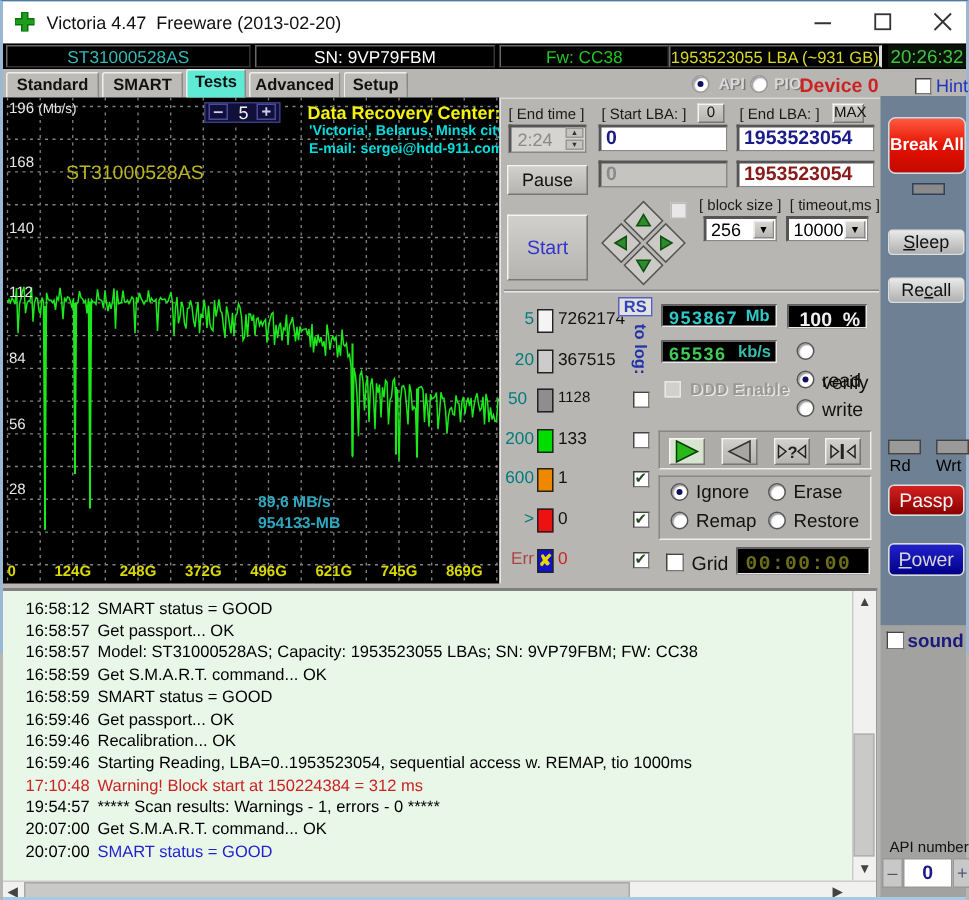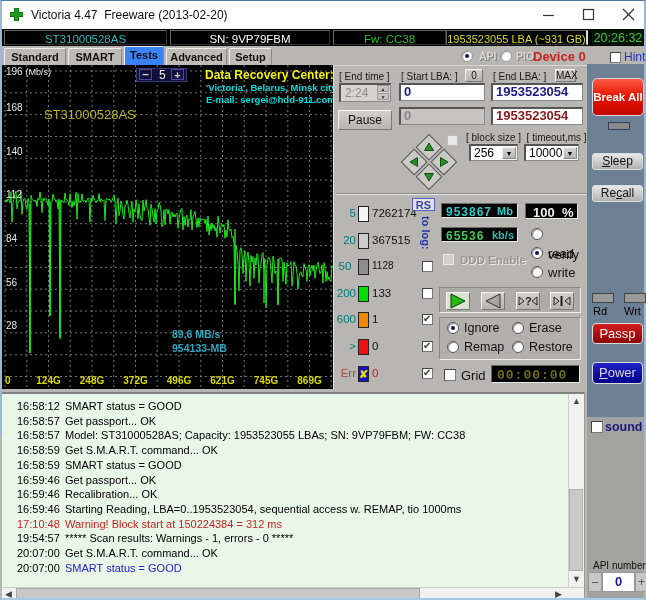--- a/index.html
+++ b/index.html
@@ -5,21 +5,21 @@
 body{width:646px;height:600px;font-family:"Liberation Sans",sans-serif;overflow:hidden;background:#b8b6b2;}
 .abs{position:absolute;}
 #win{position:relative;width:646px;height:436px;border:1px solid #4a7aa8;border-left:2px solid #9ab8d4;border-right:2px solid #9ab8d4;border-bottom:0;}
 #title{left:0;top:0;width:642px;height:28px;background:#fff;}
 #title .txt{left:29px;top:7px;font-size:12px;color:#111;}
 .cap{top:6px;width:17px;height:16px;color:#333;}
 #status{left:0;top:28px;width:642px;height:17px;background:#000;}
 .sp{position:absolute;top:1px;height:15px;border:1px solid #6a6a6a;border-right-color:#333;border-bottom-color:#333;background:#000;color:#fff;font-size:11.5px;text-align:center;line-height:16px;white-space:nowrap;}
 #tabs{left:0;top:45px;width:642px;height:19px;background:#b8b6b2;}
 .tab{position:absolute;top:2px;height:17px;background:#bdbbb7;border:1px solid #888;border-bottom:none;border-top-color:#eee;border-left-color:#eee;border-radius:2px 2px 0 0;font-size:11px;font-weight:bold;color:#111;text-align:center;line-height:16px;}
-.tabactive{top:0px;height:19px;background:#3b82f6;z-index:2;}
+.tabactive{top:0px;height:19px;background:#5eead4;z-index:2;}
 #main{left:0;top:64px;width:642px;height:327px;background:#b8b6b2;}
 #graph{left:0;top:0;width:331px;height:324px;background:#000;}
 #ctrl{left:331px;top:0;width:254px;height:324px;background:#b8b6b2;border-top:1px solid #d8d8d8;border-left:1px solid #e4e4e4;}
 #side{left:585px;top:-1px;width:57px;height:353px;background:#6d8094;}
 #soundp{left:585px;top:352px;width:57px;height:182px;background:#a2a2a0;}
 .lbl{position:absolute;font-size:10px;color:#1a1a1a;white-space:nowrap;}
 .fld{position:absolute;background:#fff;border:1px solid #888;border-top:2px solid #555;border-left:2px solid #555;font-weight:bold;font-size:13px;color:#1b1b8a;padding-left:3px;line-height:14px;}
 .btn{position:absolute;background:linear-gradient(#d2d0cc,#b6b4b0);border:1px solid #777;border-top-color:#f4f4f4;border-left-color:#f4f4f4;color:#111;text-align:center;}
 .panel-black{position:absolute;background:#000;border:1px solid #666;border-right-color:#e8e8e8;border-bottom-color:#e8e8e8;font-weight:bold;}
 .radio{position:absolute;width:12px;height:12px;border-radius:50%;background:#fff;border:1px solid #555;box-shadow:inset 1px 1px 1px #999;}
@@ -120,20 +120,21 @@
   </div>
   <div class="lbl" style="left:67px;top:5px;">[ Start LBA: ]</div>
   <div class="btn" style="left:131px;top:3px;width:18px;height:13px;font-size:10px;line-height:11px;">0</div>
   <div class="lbl" style="left:159px;top:5px;">[ End LBA: ]</div>
   <div class="btn" style="left:221px;top:3px;width:21px;height:13px;font-size:10px;line-height:11px;">MAX</div>
   <div class="fld" style="left:65px;top:17px;width:86px;height:18px;">0</div>
   <div class="fld" style="left:157px;top:17px;width:92px;height:18px;">1953523054</div>
   <div class="fld" style="left:65px;top:41px;width:86px;height:18px;background:#c6c4c0;color:#8a8a8a;">0</div>
   <div class="fld" style="left:157px;top:41px;width:92px;height:18px;color:#8a1a1a;">1953523054</div>
   <div class="btn" style="left:4px;top:44px;width:54px;height:20px;font-size:12px;line-height:18px;">Pause</div>
+  <div class="btn" style="left:4px;top:77px;width:54px;height:44px;font-size:13px;line-height:42px;color:#3333cc;">Start</div>
   <svg class="abs" style="left:65px;top:66px;" width="60" height="60">
     <g transform="rotate(45 30 30)">
       <rect x="10.5" y="10.5" width="18" height="18" fill="#cccac6" stroke="#555"></rect>
       <rect x="31.5" y="10.5" width="18" height="18" fill="#cccac6" stroke="#555"></rect>
       <rect x="10.5" y="31.5" width="18" height="18" fill="#cccac6" stroke="#555"></rect>
       <rect x="31.5" y="31.5" width="18" height="18" fill="#cccac6" stroke="#555"></rect>
     </g>
     <path d="M30 11l4.5 7.5h-9z" fill="#2d8a2d" stroke="#0f4f0f"></path>
     <path d="M30 49l4.5 -7.5h-9z" fill="#2d8a2d" stroke="#0f4f0f"></path>
     <path d="M11 30l7.5 -4.5v9z" fill="#2d8a2d" stroke="#0f4f0f"></path>

